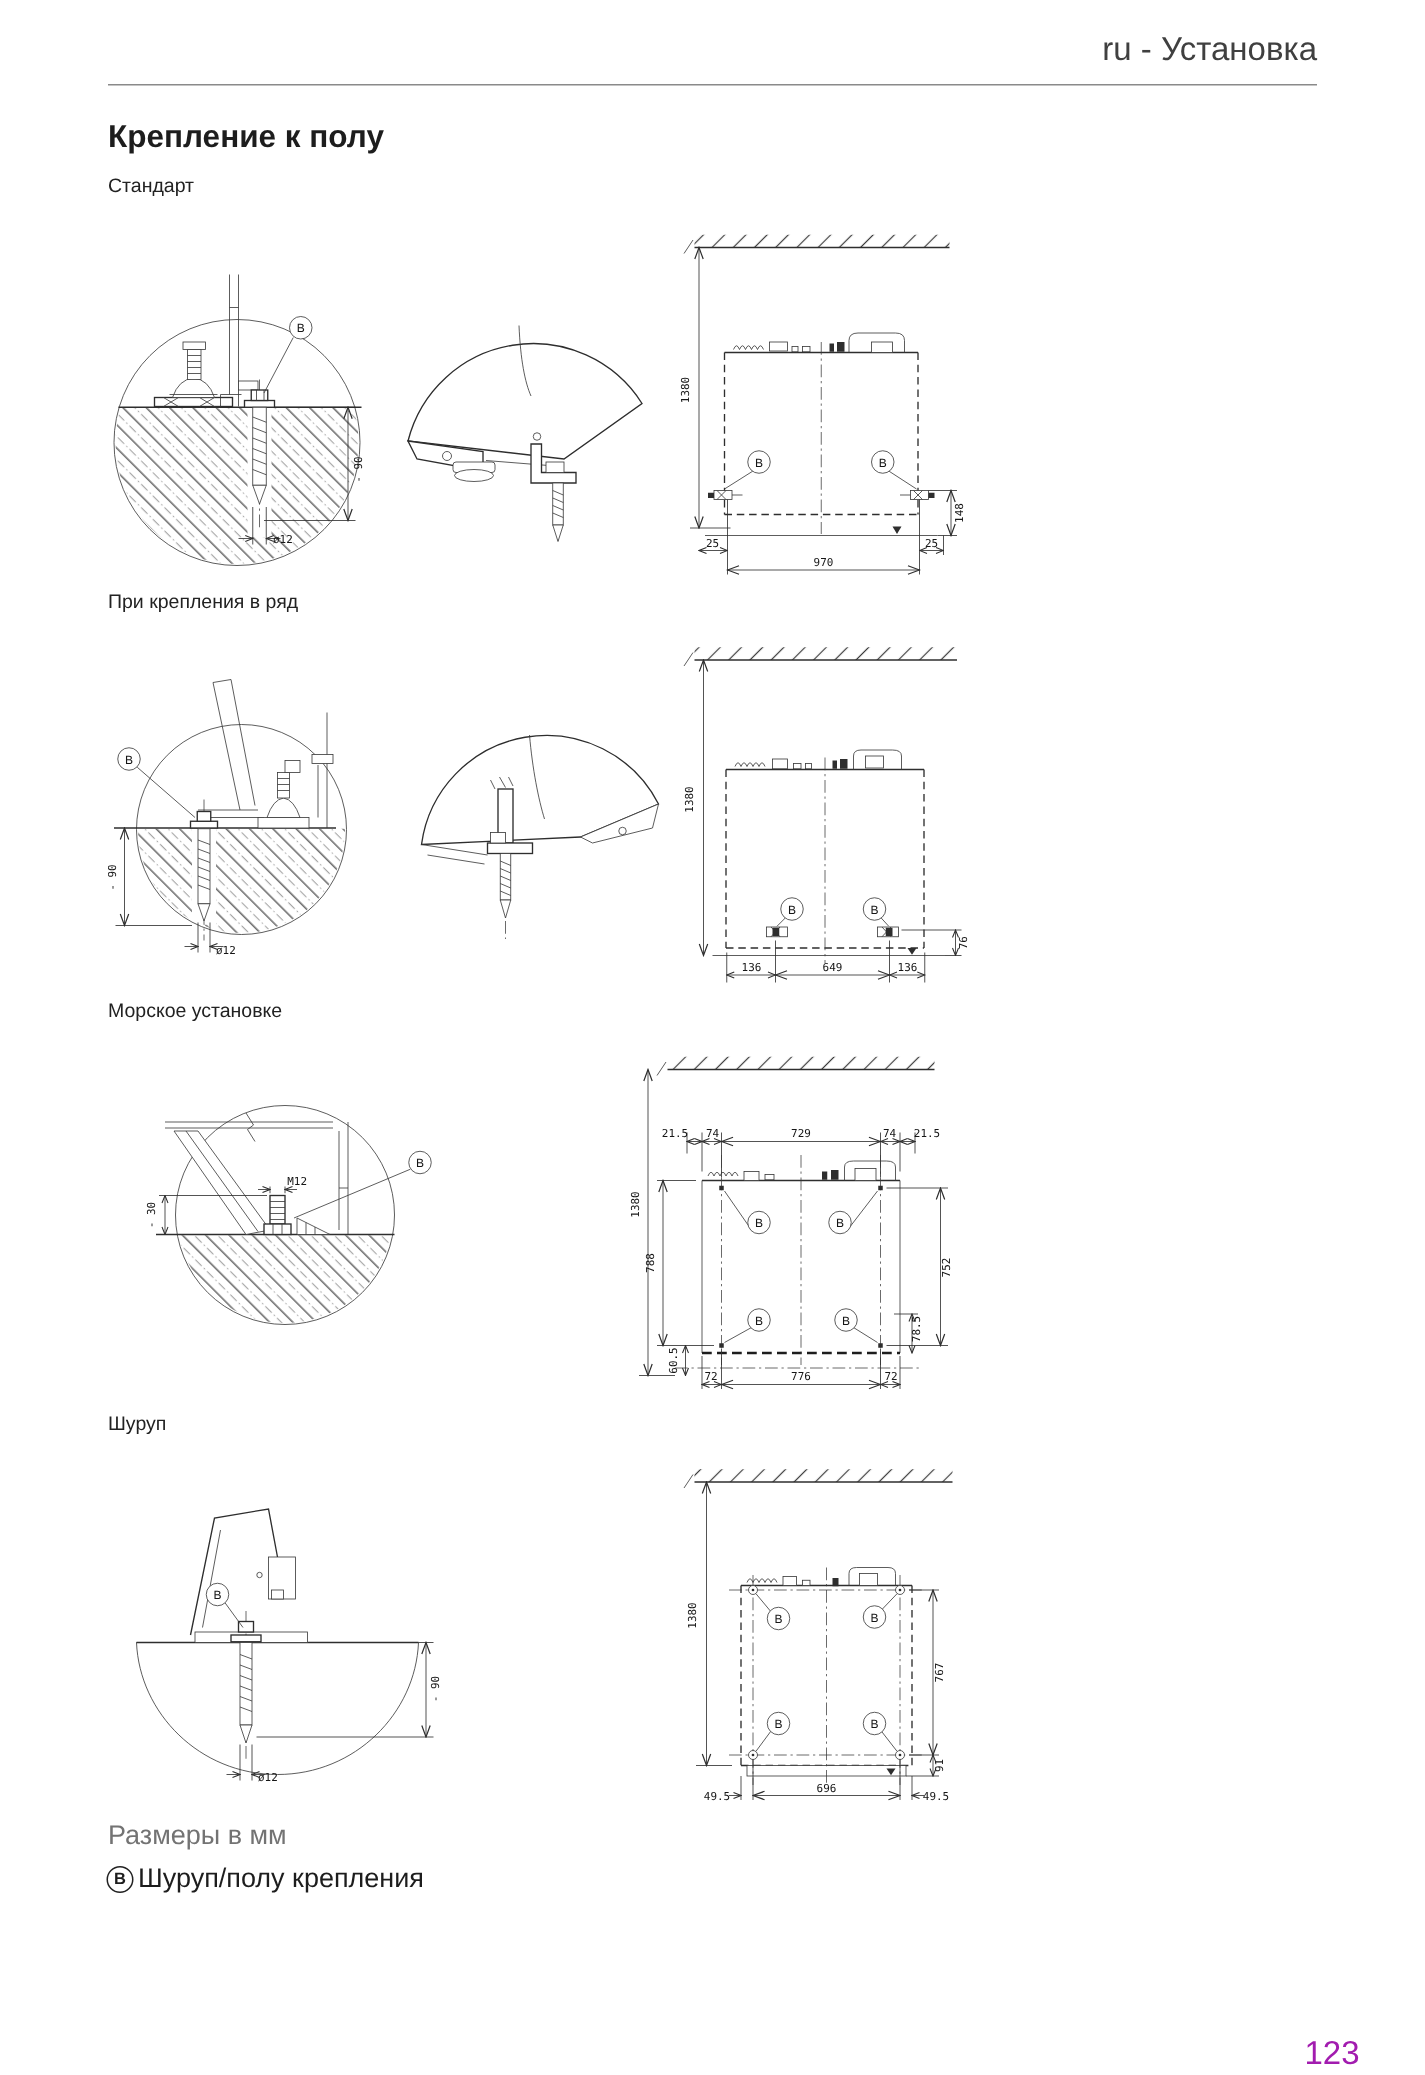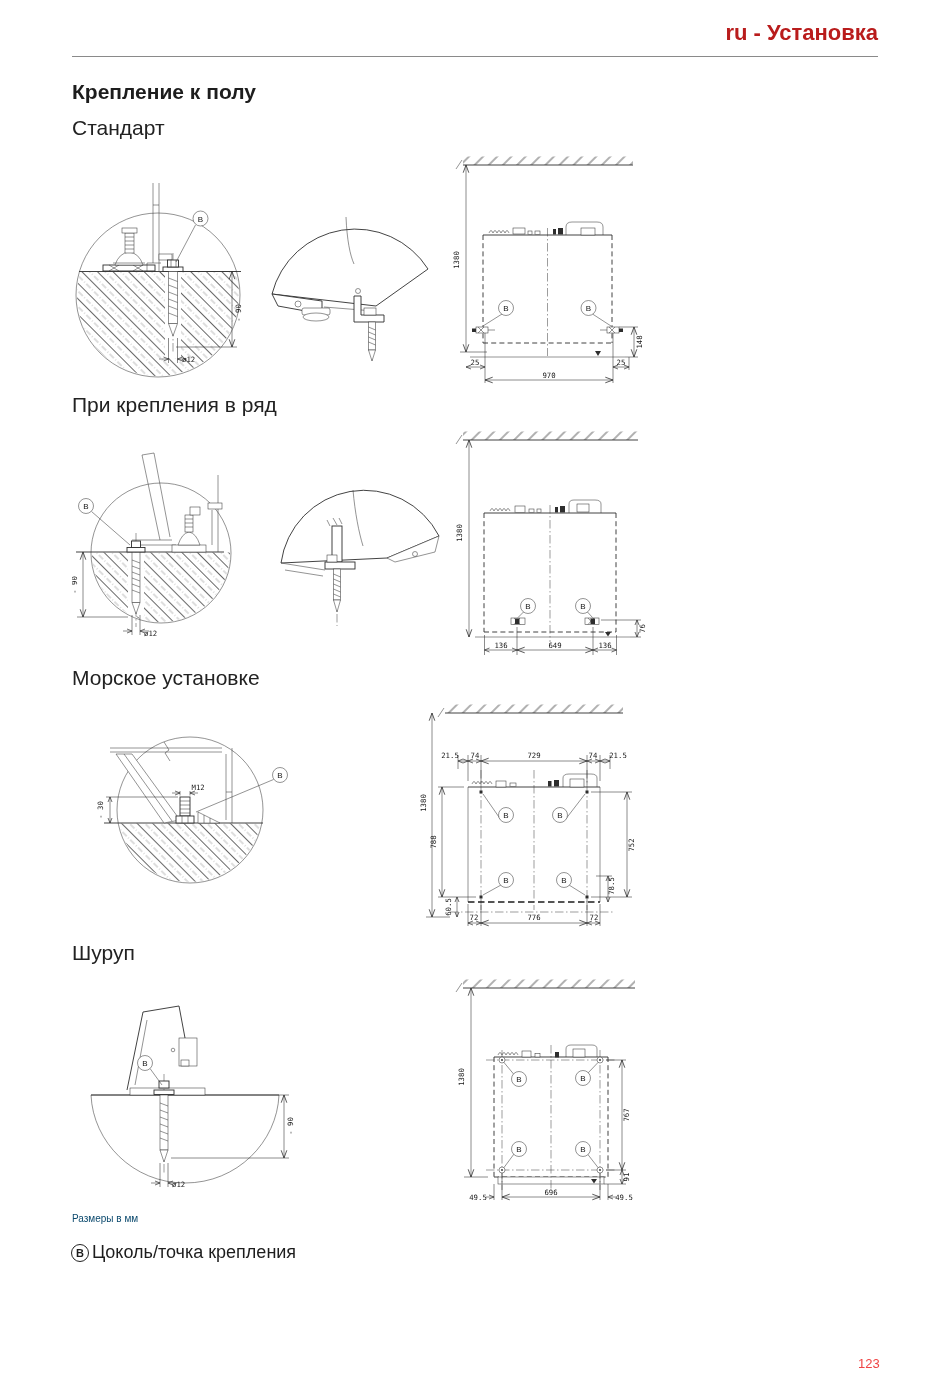--- a/index.html
+++ b/index.html
@@ -1,27 +1,27 @@
 <!DOCTYPE html>
 <html><head>
 <meta charset="utf-8">
 <style>
   html,body{margin:0;padding:0;background:#fff;}
   .page{position:relative;width:950px;height:1383px;background:#fff;overflow:hidden;
         font-family:"Liberation Sans",sans-serif;color:#1a1a1a;}
   .abs{position:absolute;}
-  .hdr{top:20px;right:72px;font-size:22px;font-weight:bold;color:#b91c1c;text-align:center;}
+  .hdr{top:20px;right:72px;font-size:22px;font-weight:normal;color:#404040;text-align:center;}
   .rule{top:56px;left:72px;width:806px;height:1px;background:#8a8a8a;}
   .title{top:80px;left:72px;font-size:21px;font-weight:bold;color:#1d1d1d;}
-  .slabel{left:72px;font-size:21px;color:#222;}
-  .foot-note{top:1213px;left:72px;font-size:10px;color:#0c4a6e;}
+  .slabel{left:72px;font-size:13px;color:#222;}
+  .foot-note{top:1213px;left:72px;font-size:18px;color:#737373;}
   .legend{top:1242px;left:71px;font-size:18px;color:#1d1d1d;display:flex;align-items:center;}
   .bsym{display:inline-block;width:16px;height:16px;border:1.5px solid #222;border-radius:50%;
         text-align:center;line-height:16px;font-size:11px;font-weight:bold;margin-right:3px;}
-  .pagenum{top:1356px;left:858px;width:60px;text-align:left;font-size:13px;color:#ef4444;}
+  .pagenum{top:1356px;left:858px;width:60px;text-align:center;font-size:22px;color:#a21caf;}
   
   .ln{stroke:#2e2e2e;stroke-width:.9;fill:none;}
   .lt{stroke:#3a3a3a;stroke-width:.55;fill:none;}
   .dsh{stroke:#2e2e2e;stroke-width:.9;fill:none;stroke-dasharray:5 3.2;}
   .dshb{stroke:#1d1d1d;stroke-width:1.7;fill:none;stroke-dasharray:6.5 3.5;}
   .cln{stroke:#3a3a3a;stroke-width:.5;fill:none;stroke-dasharray:8.5 2.5 1.5 2.5;}
   .dim{stroke:#2e2e2e;stroke-width:.55;fill:none;}
   .dtx{font-family:"DejaVu Sans Mono","Liberation Mono",monospace;font-size:7.3px;fill:#161616;}
   .btx{font-family:"Liberation Sans",sans-serif;font-size:8px;fill:#161616;text-anchor:middle;}
   .wf{fill:#ffffff;}
@@ -606,17 +606,17 @@
       <line x1="176" y1="237" x2="168" y2="237" class="dim" marker-end="url(#ar2)"></line>
       <text x="38" y="240" class="dtx" text-anchor="middle">49.5</text>
       <text x="111" y="234.5" class="dtx" text-anchor="middle">696</text>
       <text x="184" y="240" class="dtx" text-anchor="middle">49.5</text>
     </g>
   </svg>
 
   <div class="abs foot-note">Размеры в мм</div>
   <div class="abs legend">
     <span class="bsym">B</span>
-    <span>Цоколь/точка крепления</span>
+    <span>Шуруп/полу крепления</span>
   </div>
   <div class="abs pagenum">123</div>
 
 </div>
 
 </body></html>

